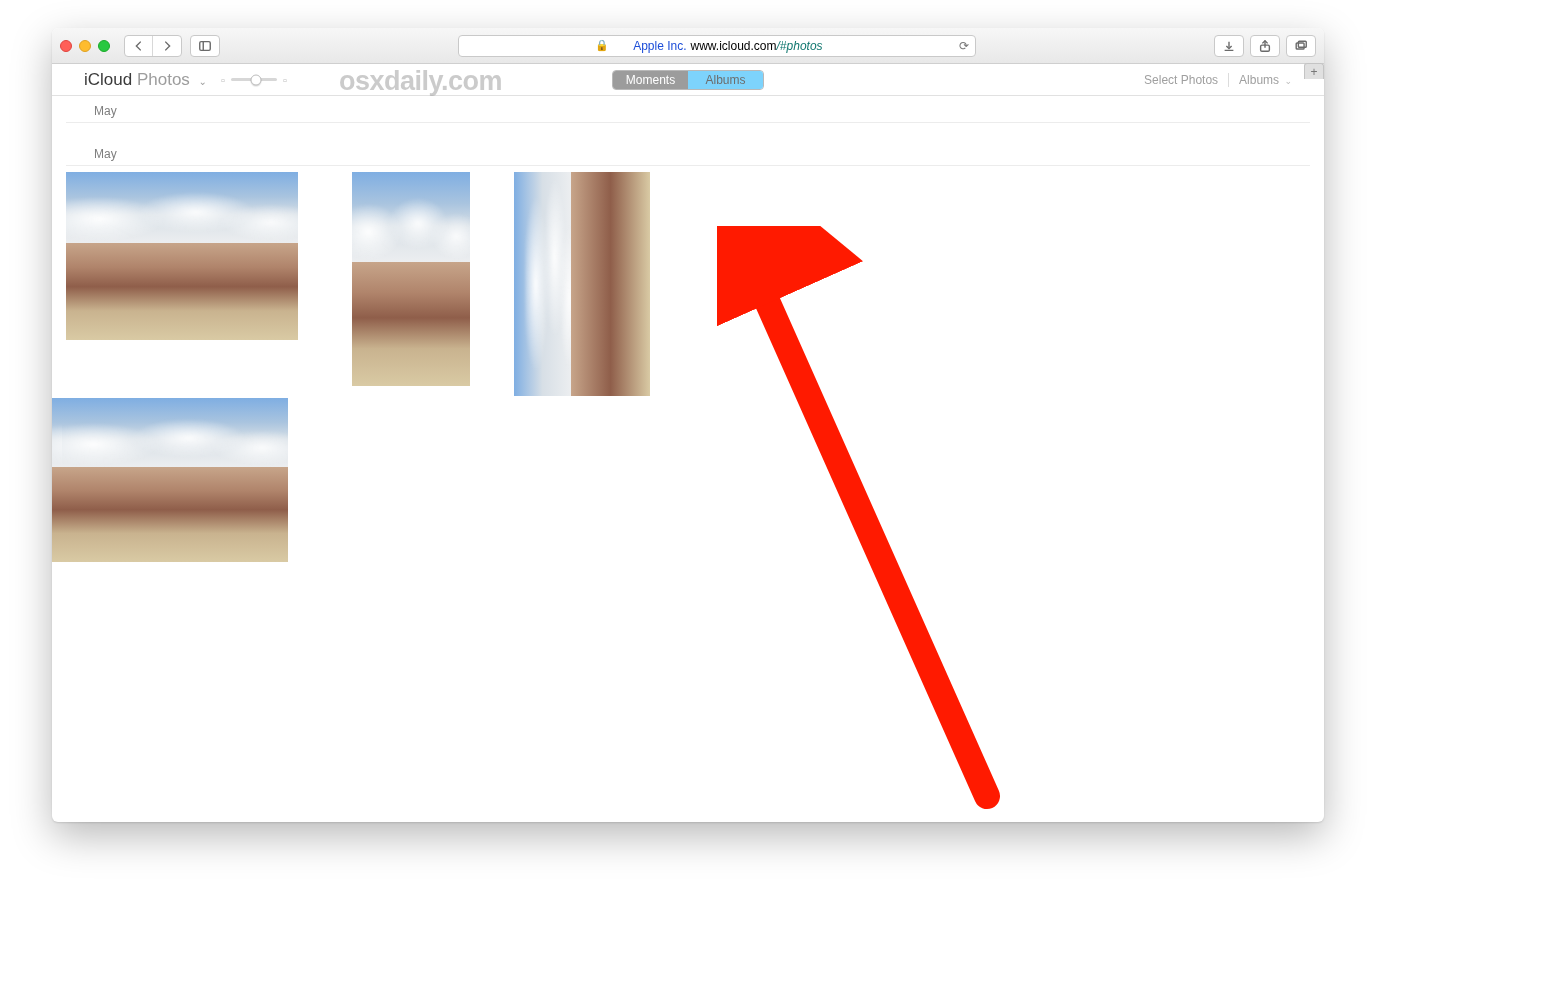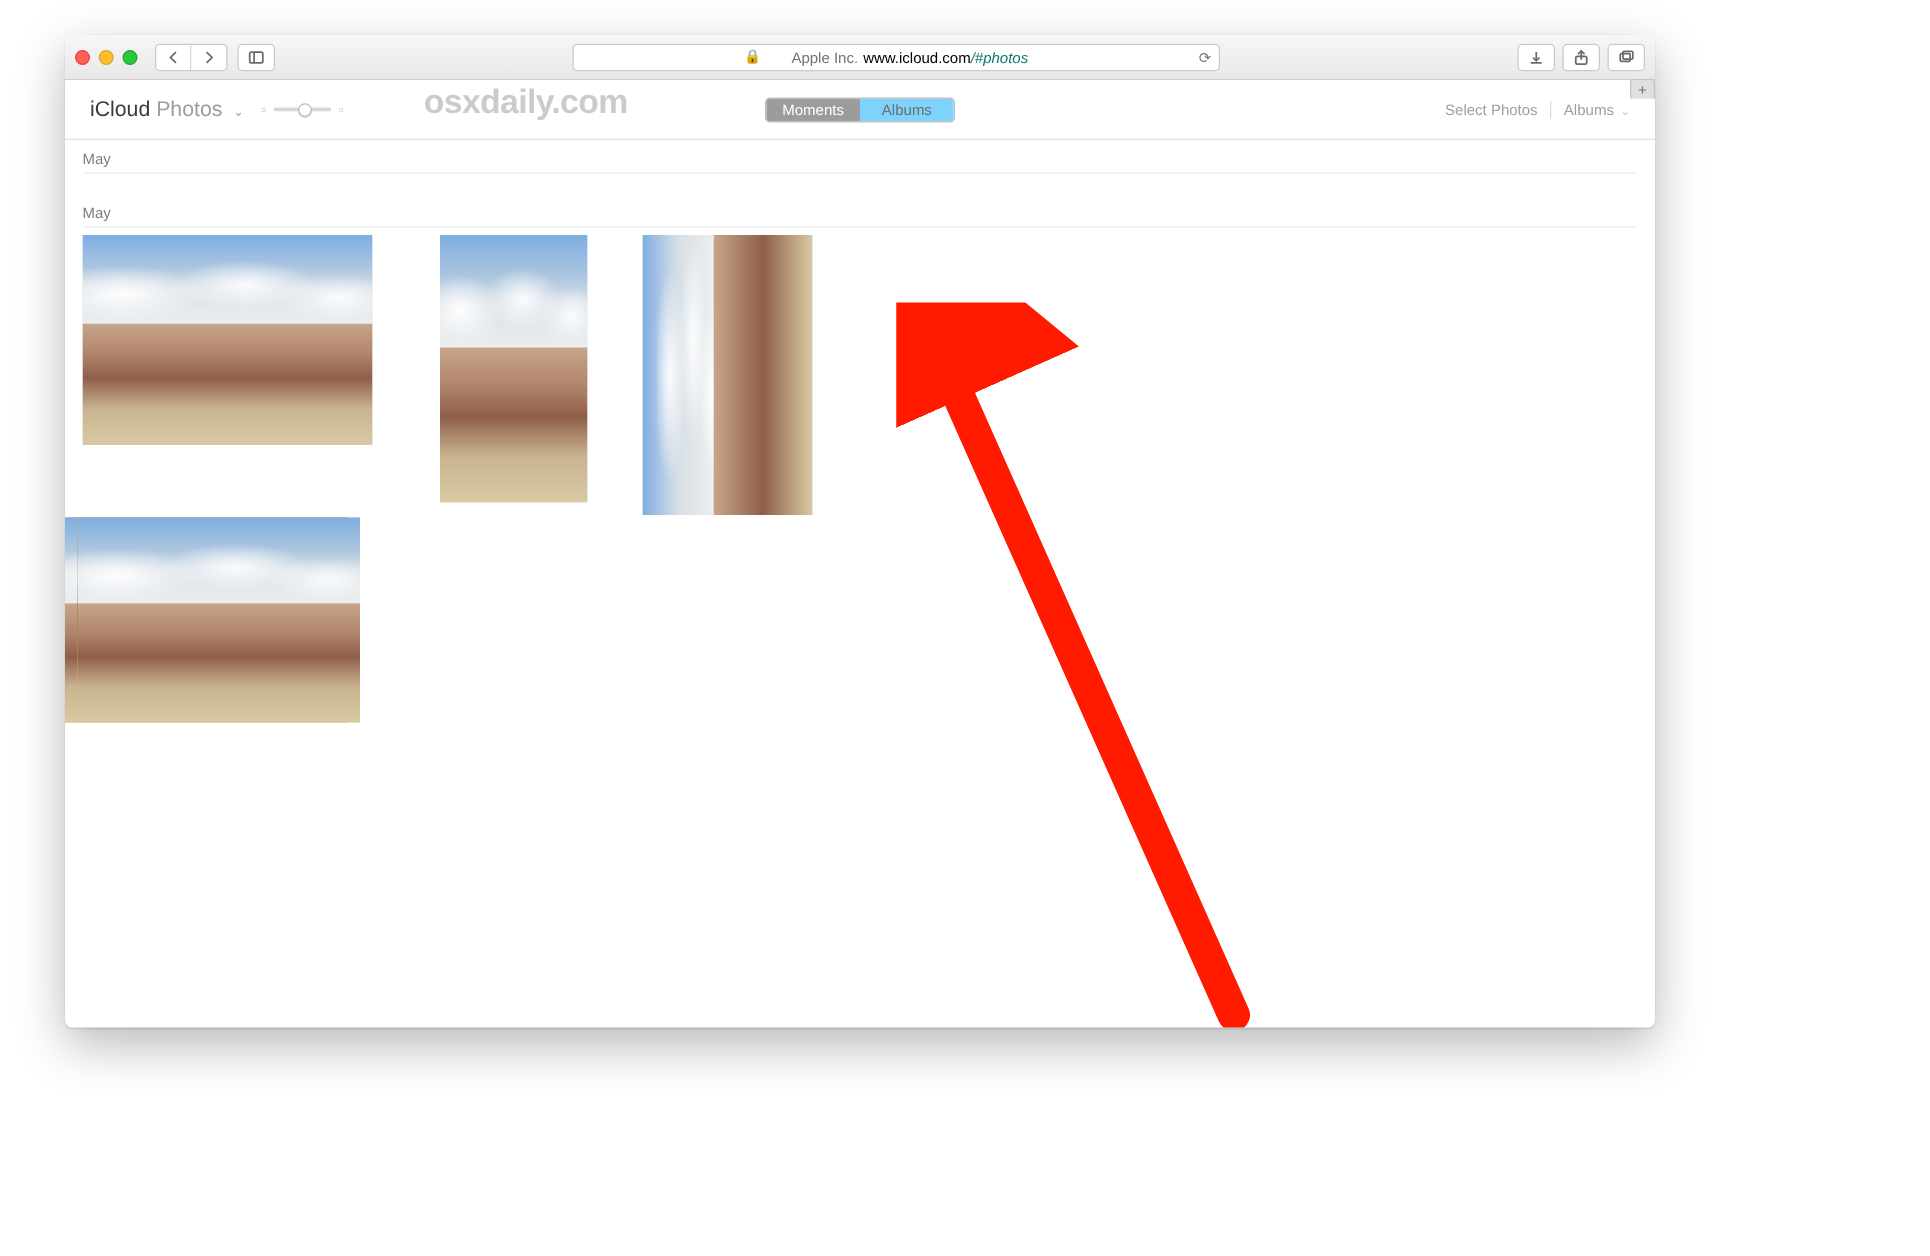--- a/index.html
+++ b/index.html
@@ -70,21 +70,21 @@
     border-radius:4px;
     display:flex;
     align-items:center;
     justify-content:center;
     padding:0 24px 0 8px;
     position:relative;
     color:#6a6a6a;
     font-size:12px;
   }
   .addrfield .lock { color:#3fa33f; margin-right:4px; font-size:11px; }
-  .addrfield .co   { color:#737373; margin-right:4px;margin-left:20px; }
+  .addrfield .co   { color:#1d4ed8; margin-right:4px;margin-left:20px; }
   .addrfield .dom  { color:#000000; }
   .addrfield .path { color:#0f766e;font-style:italic; }
   .addrfield .reload{
     position:absolute; right:6px; top:50%; transform:translateY(-50%);
     color:#7a7a7a; font-size:12px;
   }
 
   .right-tools { display:flex; gap:6px; }
 
   .newtab {
@@ -93,25 +93,25 @@
     background:#e0e0e0;
     border:1px solid #c4c4c4;
     border-bottom:none;
     border-radius:3px 3px 0 0;
     display:flex; align-items:center; justify-content:center;
     color:#777; font-size:12px;
   }
 
   
   .app-header {
-    height: 48px;
+    height: 32px;
     border-bottom: 1px solid #e1e1e1;
     display:flex;
     align-items:center;
-    padding: 0 20px;
+    padding: 0 32px;
     position:relative;
   }
   .brand { font-size:17px; font-weight:400; color:#3a3a3a; }
   .brand .light { color:#9d9d9d; font-weight:300; }
   .brand-caret { color:#9d9d9d; font-size:10px; margin-left:4px; }
   .zoom-ctrl {
     margin-left:14px; display:flex; align-items:center; gap:6px;
     color:#bdbdbd; font-size:11px;
   }
   .zoom-track {
@@ -152,20 +152,21 @@
     color:#9f9f9f; font-size:12px;
   }
   .vr { width:1px; height:14px; background:#dcdcdc; }
   .upl-caret { font-size:9px; color:#bcbcbc; margin-left:2px; }
 
   
   .content { padding: 4px 14px 20px; position:relative; height:calc(100% - 74px); overflow:hidden; }
   .section-title {
     color:#7e7e7e; font-size:12px; font-weight:400;
     padding: 4px 0 2px;
+    margin-left: 28px;
   }
   .rule { border:none; border-top:1px solid #ececec; margin:2px 0 6px; }
 
   .row { display:flex; gap:30px; align-items:flex-start; flex-wrap:wrap; }
 
   .thumb {
     background:#e4e8ef;
     position:relative;
     overflow:hidden;
   }

